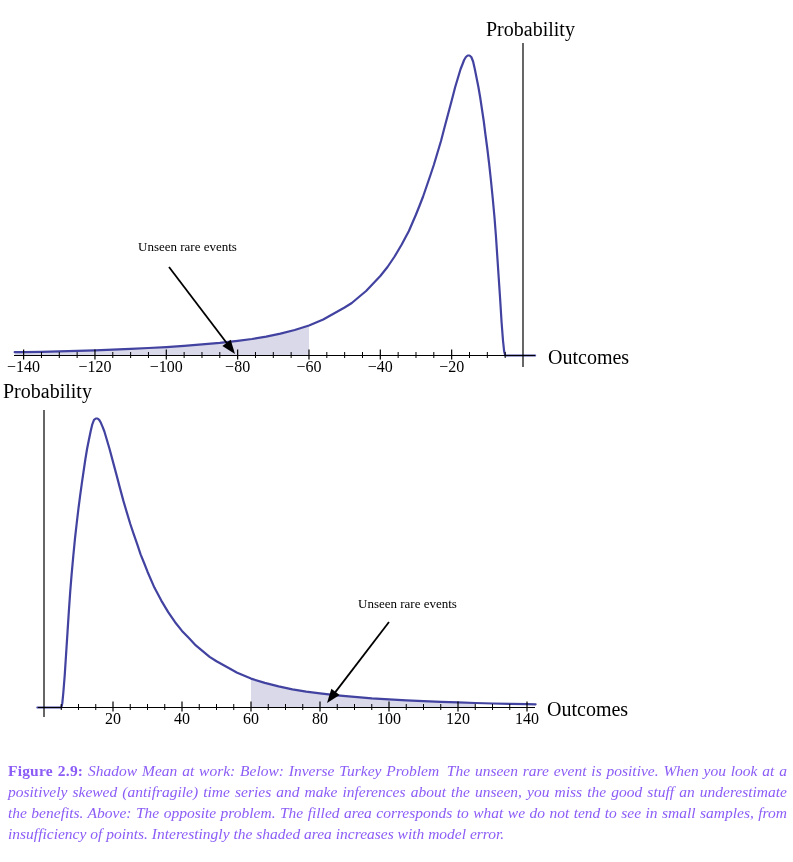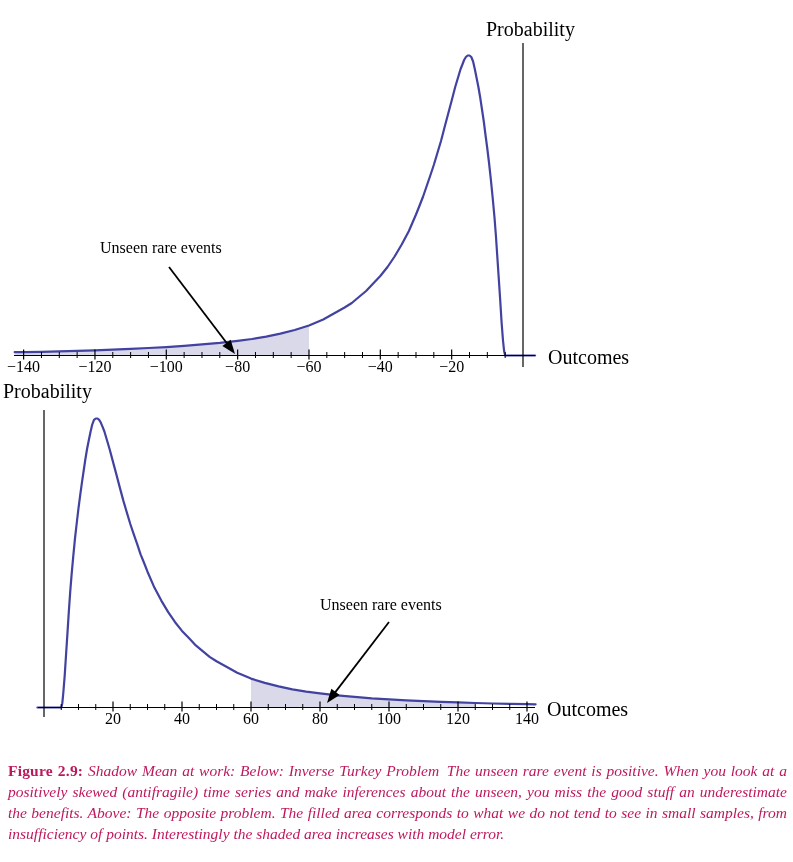--- a/index.html
+++ b/index.html
@@ -1,23 +1,23 @@
 <!DOCTYPE html>
 <html><head>
 <meta charset="utf-8">
 <style>
   html,body{margin:0;padding:0;background:#ffffff;}
   .page{position:relative;width:793px;height:862px;background:#ffffff;overflow:hidden;
         font-family:"Liberation Serif",serif;color:#000;}
   .chart-svg{position:absolute;left:0;top:0;}
   .chart-svg text{font-family:"Liberation Serif",serif;font-size:16px;fill:#000;}
   .lbl{position:absolute;font-size:20px;line-height:1.1;white-space:nowrap;color:#000;}
-  .annot{position:absolute;font-size:16px;white-space:nowrap;color:#000;}
+  .annot{position:absolute;font-size:13px;white-space:nowrap;color:#000;margin-left:38px;}
   .caption{position:absolute;left:8px;top:744px;width:779px;
-           font-style:italic;font-size:15.5px;line-height:21.3px;text-align:justify;color:#be185d;}
+           font-style:italic;font-size:15.5px;line-height:21.3px;text-align:justify;color:#8b5cf6;}
   .caption .cap-label{font-style:normal;font-weight:600;letter-spacing:0.2px;}
 </style>
 </head>
 <body>
 
 <div class="page">
 
   <svg class="chart-svg" id="charts" width="793" height="862" viewBox="0 0 793 862">
       <path d="M14.7,355.5L14.7,352.2L23.6,352.1L41.5,351.8L59.3,351.3L77.1,350.9L95.0,350.3L112.8,349.6L130.6,348.9L148.5,348.0L166.3,347.1L184.1,345.9L202.0,344.4L219.8,342.9L237.6,340.8L251.9,339.0L266.2,336.6L280.4,333.6L294.7,330.0L309.0,325.5L309.0,355.5Z" fill="#d9d9ea" stroke="none"></path>
       <path d="M14.7,352.2L23.6,352.1L41.5,351.8L59.3,351.3L77.1,350.9L95.0,350.3L112.8,349.6L130.6,348.9L148.5,348.0L166.3,347.1L184.1,345.9L202.0,344.4L219.8,342.9L237.6,340.8L251.9,339.0L266.2,336.6L280.4,333.6L294.7,330.0L309.0,325.5L323.2,319.5L333.9,313.5L344.6,307.5L351.8,303.0L358.9,297.0L366.1,291.0L373.2,283.5L380.3,276.0L387.5,267.0L394.6,256.5L401.7,244.5L408.9,231.0L416.0,214.5L419.6,205.5L423.1,196.5L426.7,186.0L430.3,175.5L433.8,165.0L437.4,153.0L441.0,141.0L444.5,127.5L448.1,114.0L451.7,100.5L455.2,87.0L458.8,75.0L460.6,69.0L462.4,64.5L464.1,60.0L465.9,57.0L467.7,55.5L469.5,55.5L471.3,57.0L473.1,61.5L474.8,69.0L476.6,78.0L478.4,87.0L480.2,97.5L482.0,109.5L483.8,121.5L485.5,135.0L487.3,148.5L489.1,163.5L490.9,180.0L492.7,198.0L494.5,217.5L495.9,235.5L497.3,256.5L498.7,277.5L500.2,300.0L501.6,322.5L503.0,340.5L504.1,351.0L505.2,355.5L535.1,355.5" fill="none" stroke="#4242a0" stroke-width="2.2" stroke-linejoin="round" stroke-linecap="round"></path>

